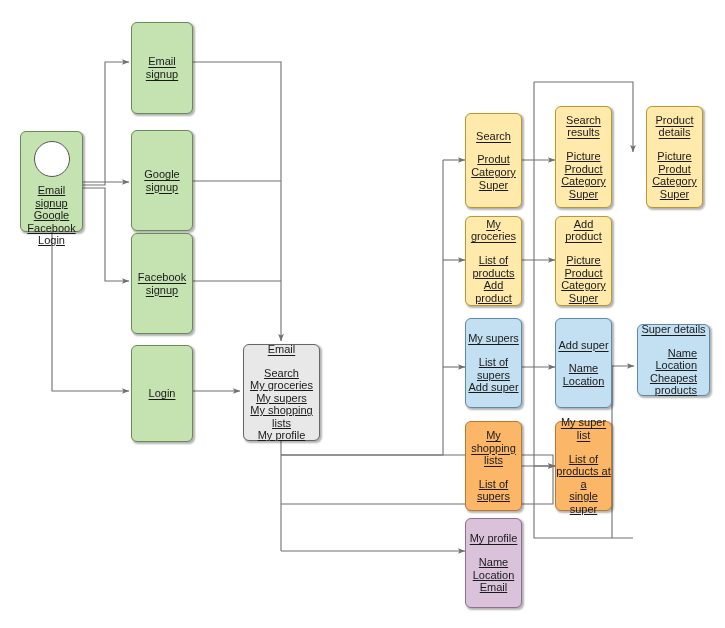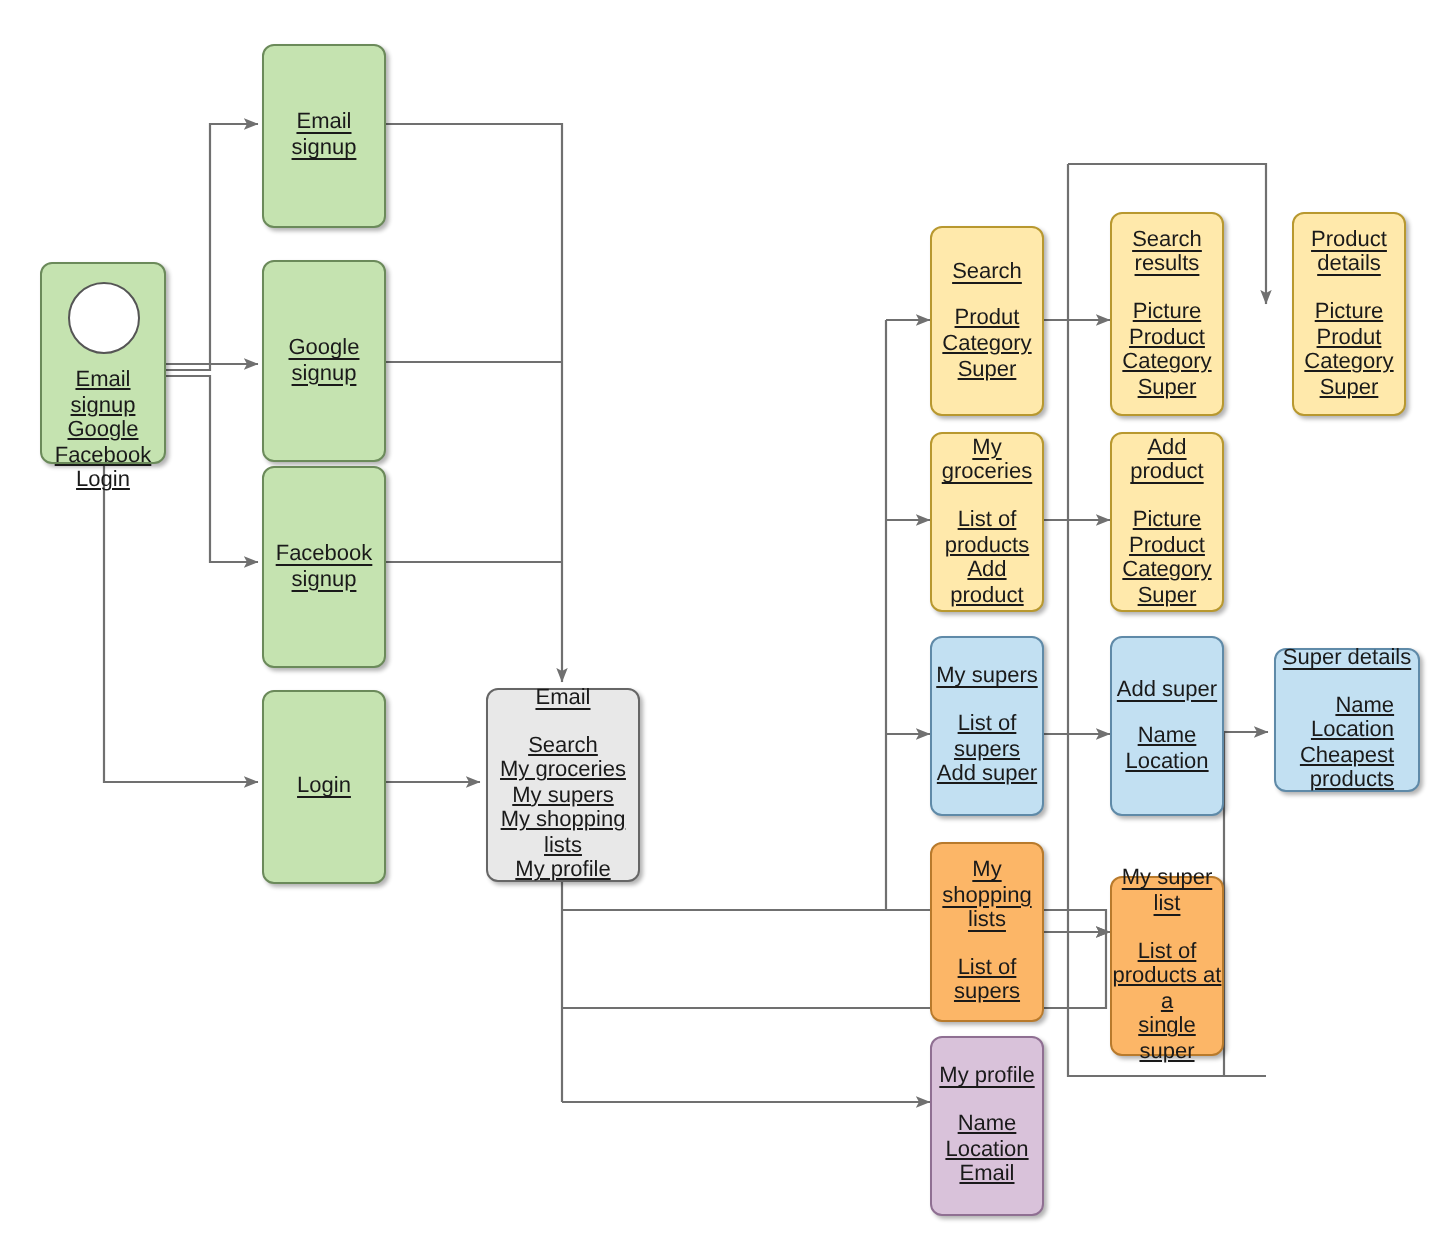--- a/index.html
+++ b/index.html
@@ -231,21 +231,21 @@
 Cheapest
 products</div>
   </div>
 
   <div class="node c-orange" style="left:465px; top:421px; width:57px; height:90px;">
     <div class="title">My shopping
 lists</div>
     <div class="body">List of supers</div>
   </div>
 
-  <div class="node c-orange" style="left:555px; top:421px; width:57px; height:90px;margin-top:17px;">
+  <div class="node c-orange" style="left:555px; top:421px; width:57px; height:90px;">
     <div class="title">My super list</div>
     <div class="body">List of
 products at a
 single super</div>
   </div>
 
   <div class="node c-purple" style="left:465px; top:518px; width:57px; height:90px;">
     <div class="title">My profile</div>
     <div class="body">Name
 Location

